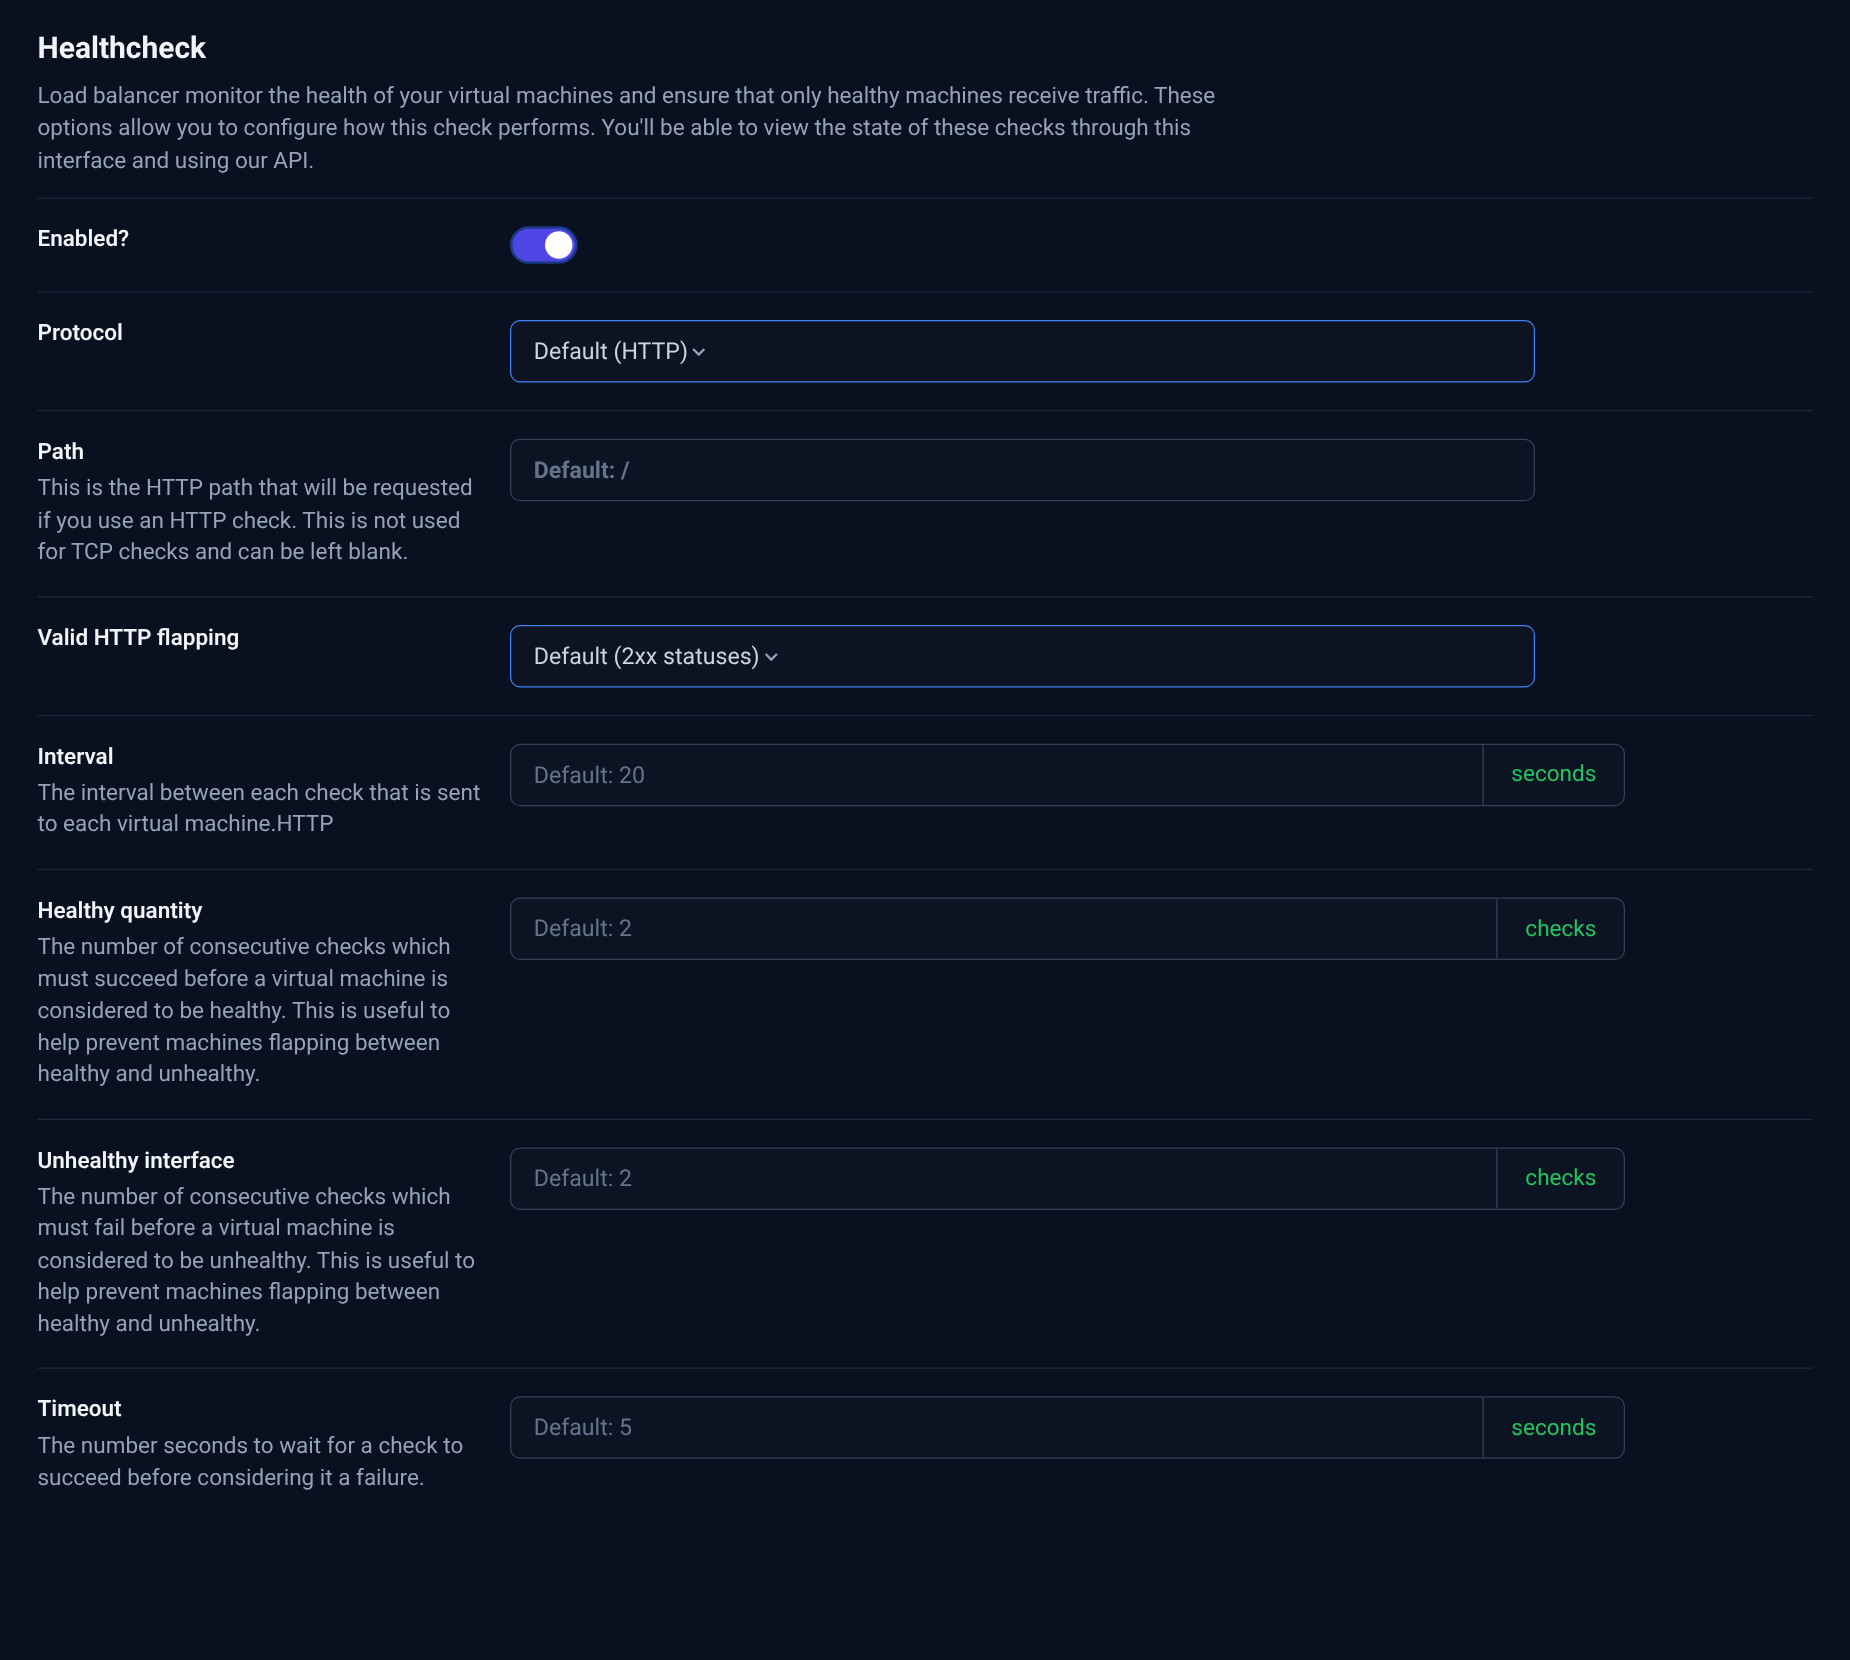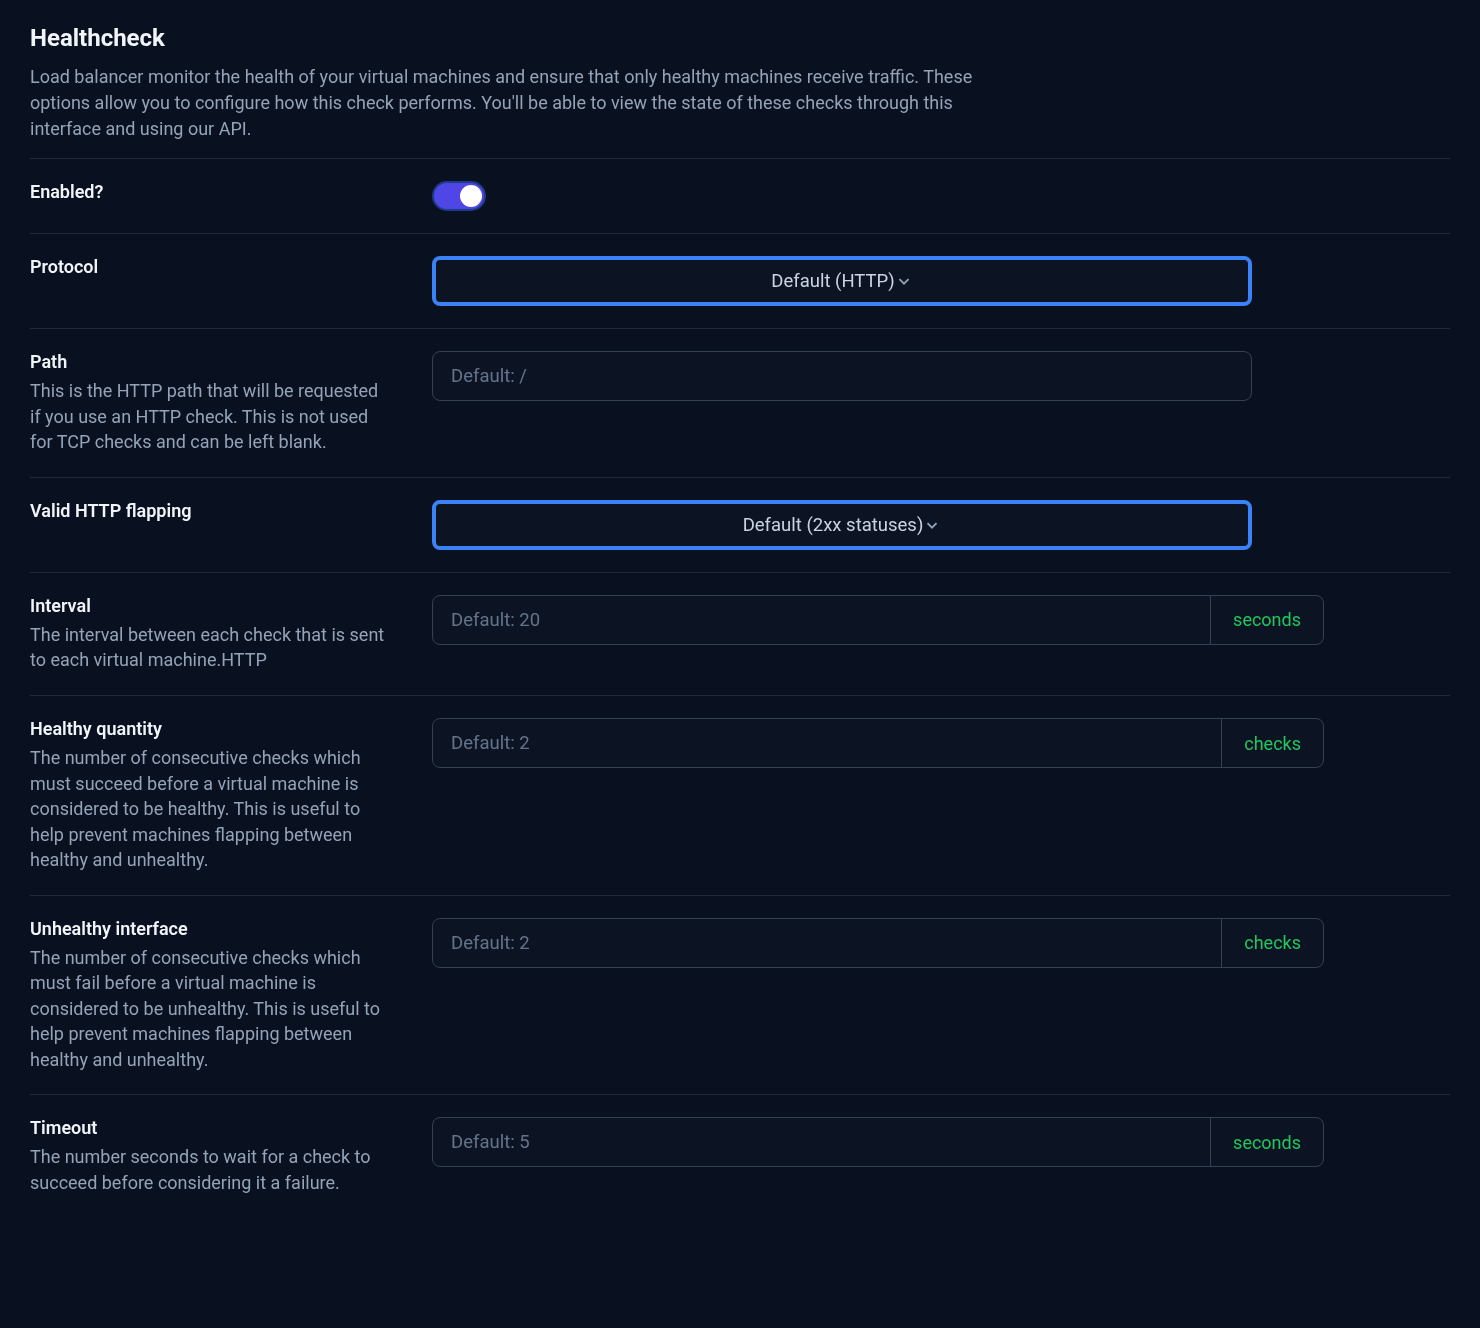--- a/index.html
+++ b/index.html
@@ -21,21 +21,21 @@
     font-size: 18px;
     color: #94a3b8;
     line-height: 1.45;
     max-width: 980px;
     margin-bottom: 16px;
   }
   .row {
     display: flex;
     border-top: 1px solid #1e293b;
     padding: 22px 0;
-    gap: 40px;
+    gap: 16px;
   }
   .row-label-col {
     width: 362px;
     flex-shrink: 0;
   }
   .row-label {
     font-size: 18px;
     font-weight: 600;
     color: #f1f5f9;
     margin-bottom: 6px;
@@ -66,22 +66,22 @@
     top: 2px;
     width: 22px;
     height: 22px;
     background: #fff;
     border-radius: 50%;
   }
   
   .select {
     display: flex;
     align-items: center;
-    justify-content: center;
-    border: 4px solid #3b82f6;
+    justify-content: flex-start;
+    border: 1px solid #3b82f6;
     background: rgba(15,23,42,0.5);
     border-radius: 8px;
     height: 50px;
     padding: 0 18px;
     font-size: 18.5px;
     color: #cbd5e1;
     width: 820px;
     cursor: pointer;
   }
   .select .chev {
@@ -92,20 +92,21 @@
   
   .text-input {
     border: 1px solid #334155;
     background: rgba(15,23,42,0.5);
     border-radius: 8px;
     height: 50px;
     padding: 0 18px;
     font-size: 18.5px;
     color: #cbd5e1;
     width: 820px;
+    font-weight: bold;
   }
   .text-input::placeholder { color: #64748b; }
   
   .unit-wrap {
     display: flex;
     width: 892px;
     border: 1px solid #334155;
     background: rgba(15,23,42,0.5);
     border-radius: 8px;
     height: 50px;

